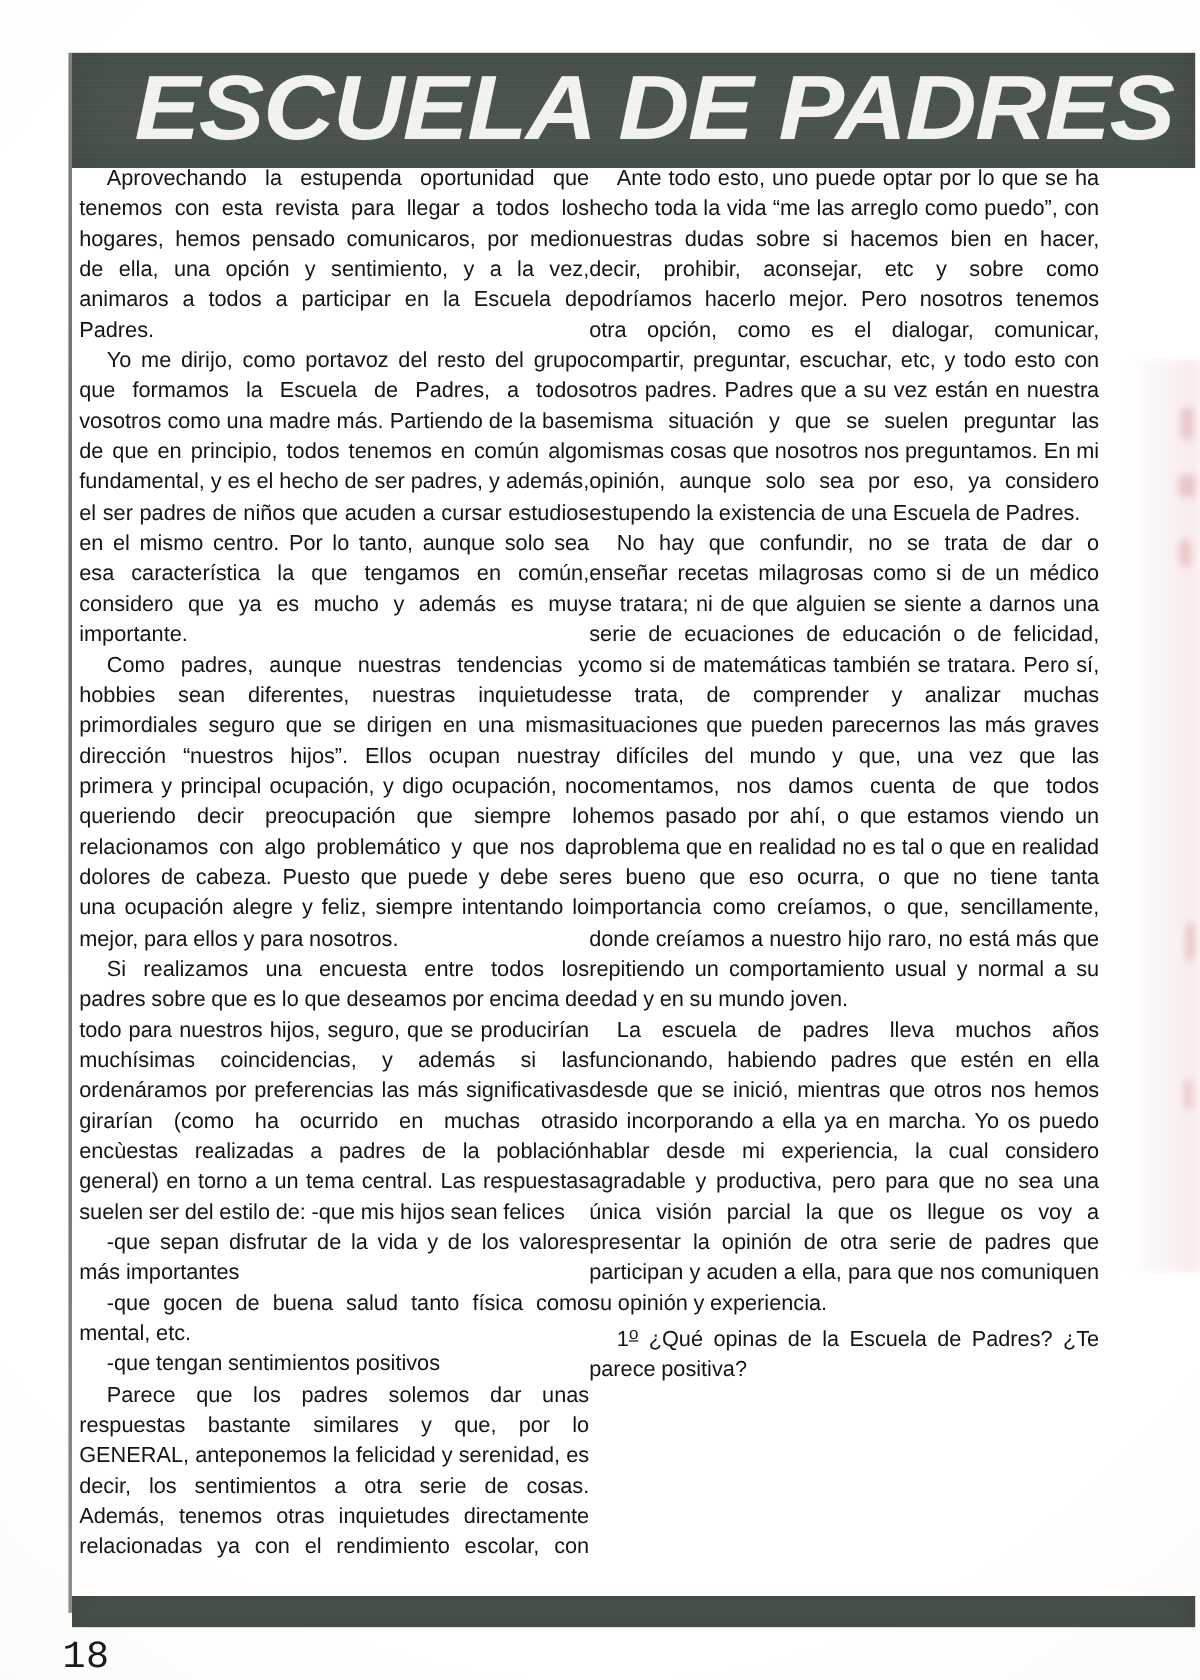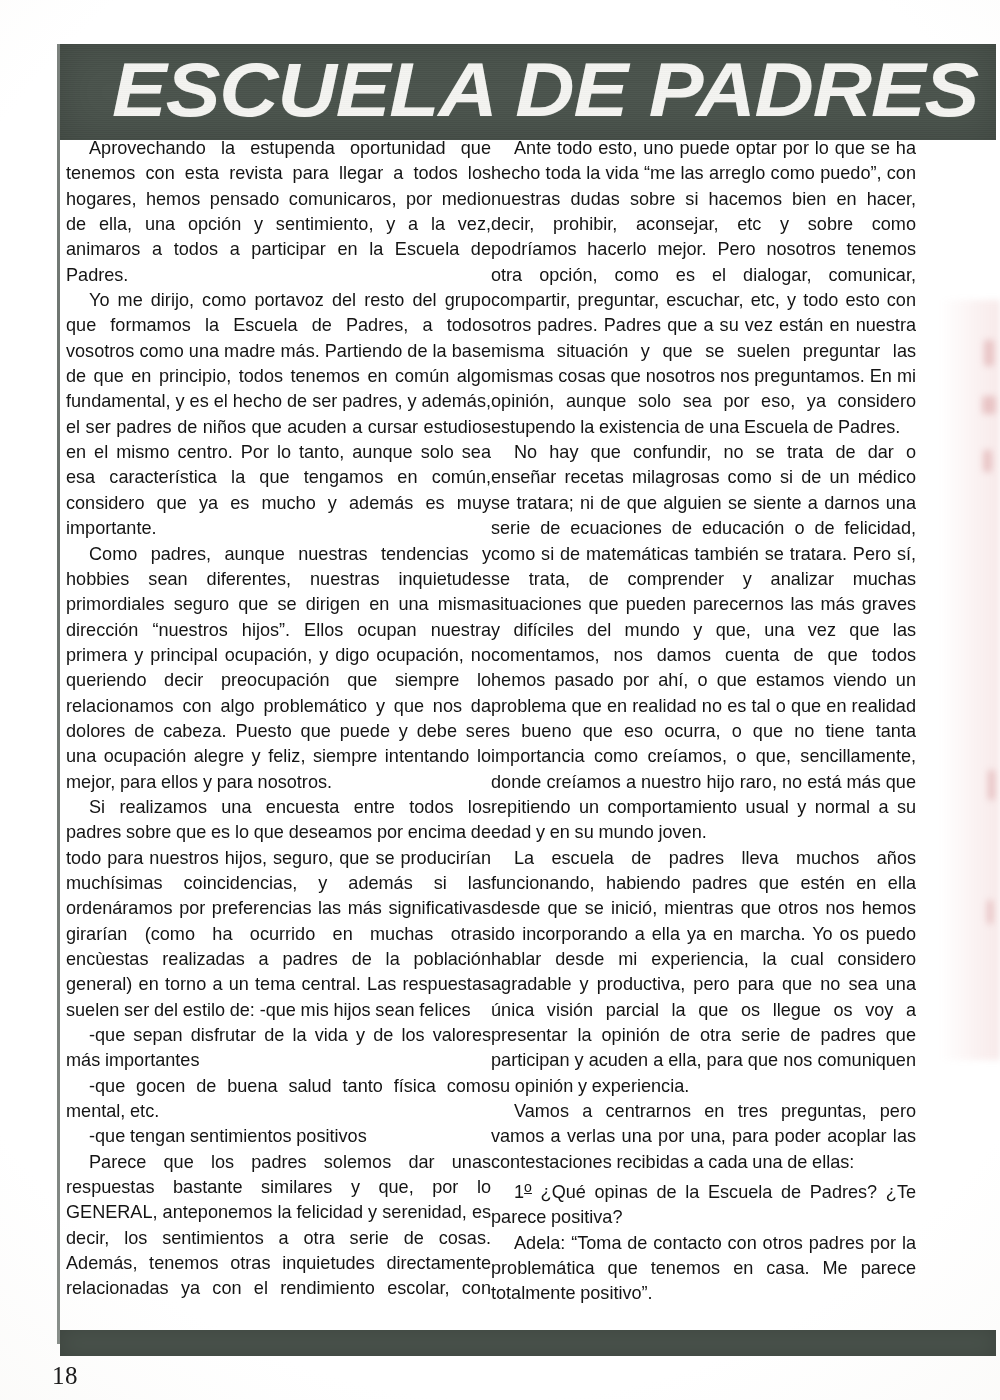--- a/index.html
+++ b/index.html
@@ -98,24 +98,24 @@
     top: 1330px;
     width: 936px;
     height: 26px;
     background: #4a534c;
     box-shadow: inset 0 0 22px rgba(0,0,0,0.18);
   }
   .folio {
     position: absolute;
     left: 52px;
     top: 1362px;
-    font-size: 25px;
+    font-size: 32px;
     color: #1b1b1b;
     letter-spacing: 0.5px;
-    font-family: Liberation Serif, serif;
+    font-family: Liberation Mono, monospace;
   }
 
   
   .columns {
     position: absolute;
     left: 66px;
     top: 136px;
     width: 930px;
     height: 1168px;
     display: flex;
@@ -172,22 +172,20 @@
     <p>-que gocen de buena salud tanto física como mental, etc.</p>
     <p>-que tengan sentimientos positivos</p>
     <p>Parece que los padres solemos dar unas respuestas bastante similares y que, por lo GENERAL, anteponemos la felicidad y serenidad, es decir, los sentimientos a otra serie de cosas. Además, tenemos otras inquietudes directamente relacionadas ya con el rendimiento escolar, con conocimientos y avances personales en sus clases, colegio, evolución, etc.</p>
 
   </div>
 
   <div class="col">
     <p>Ante todo esto, uno puede optar por lo que se ha hecho toda la vida “me las arreglo como puedo”, con nuestras dudas sobre si hacemos bien en hacer, decir, prohibir, aconsejar, etc y sobre como podríamos hacerlo mejor. Pero nosotros tenemos otra opción, como es el dialogar, comunicar, compartir, preguntar, escuchar, etc, y todo esto con otros padres. Padres que a su vez están en nuestra misma situación y que se suelen preguntar las mismas cosas que nosotros nos preguntamos. En mi opinión, aunque solo sea por eso, ya considero estupendo la existencia de una Escuela de Padres.</p>
     <p>No hay que confundir, no se trata de dar o enseñar recetas milagrosas como si de un médico se tratara; ni de que alguien se siente a darnos una serie de ecuaciones de educación o de felicidad, como si de matemáticas también se tratara. Pero sí, se trata, de comprender y analizar muchas situaciones que pueden parecernos las más graves y difíciles del mundo y que, una vez que las comentamos, nos damos cuenta de que todos hemos pasado por ahí, o que estamos viendo un problema que en realidad no es tal o que en realidad es bueno que eso ocurra, o que no tiene tanta importancia como creíamos, o que, sencillamente, donde creíamos a nuestro hijo raro, no está más que repitiendo un comportamiento usual y normal a su edad y en su mundo joven.</p>
     <p>La escuela de padres lleva muchos años funcionando, habiendo padres que estén en ella desde que se inició, mientras que otros nos hemos ido incorporando a ella ya en marcha. Yo os puedo hablar desde mi experiencia, la cual considero agradable y productiva, pero para que no sea una única visión parcial la que os llegue os voy a presentar la opinión de otra serie de padres que participan y acuden a ella, para que nos comuniquen su opinión y experiencia.</p>
-    <p>Vamos a centrarnos en tres preguntas, pero vamos a verlas una por una, para poder acoplar las contestaciones recibidas a cada una de ellas:</p>
     <p>1<span class="ord">o</span> ¿Qué opinas de la Escuela de Padres? ¿Te parece positiva?</p>
-    <p>Adela: “Toma de contacto con otros padres por la problemática que tenemos en casa. Me parece totalmente positivo”.</p>
 
   </div>
 
 </div>
 
 <div class="footer-bar"></div>
 <div class="folio">18</div>
 
 </body></html>

